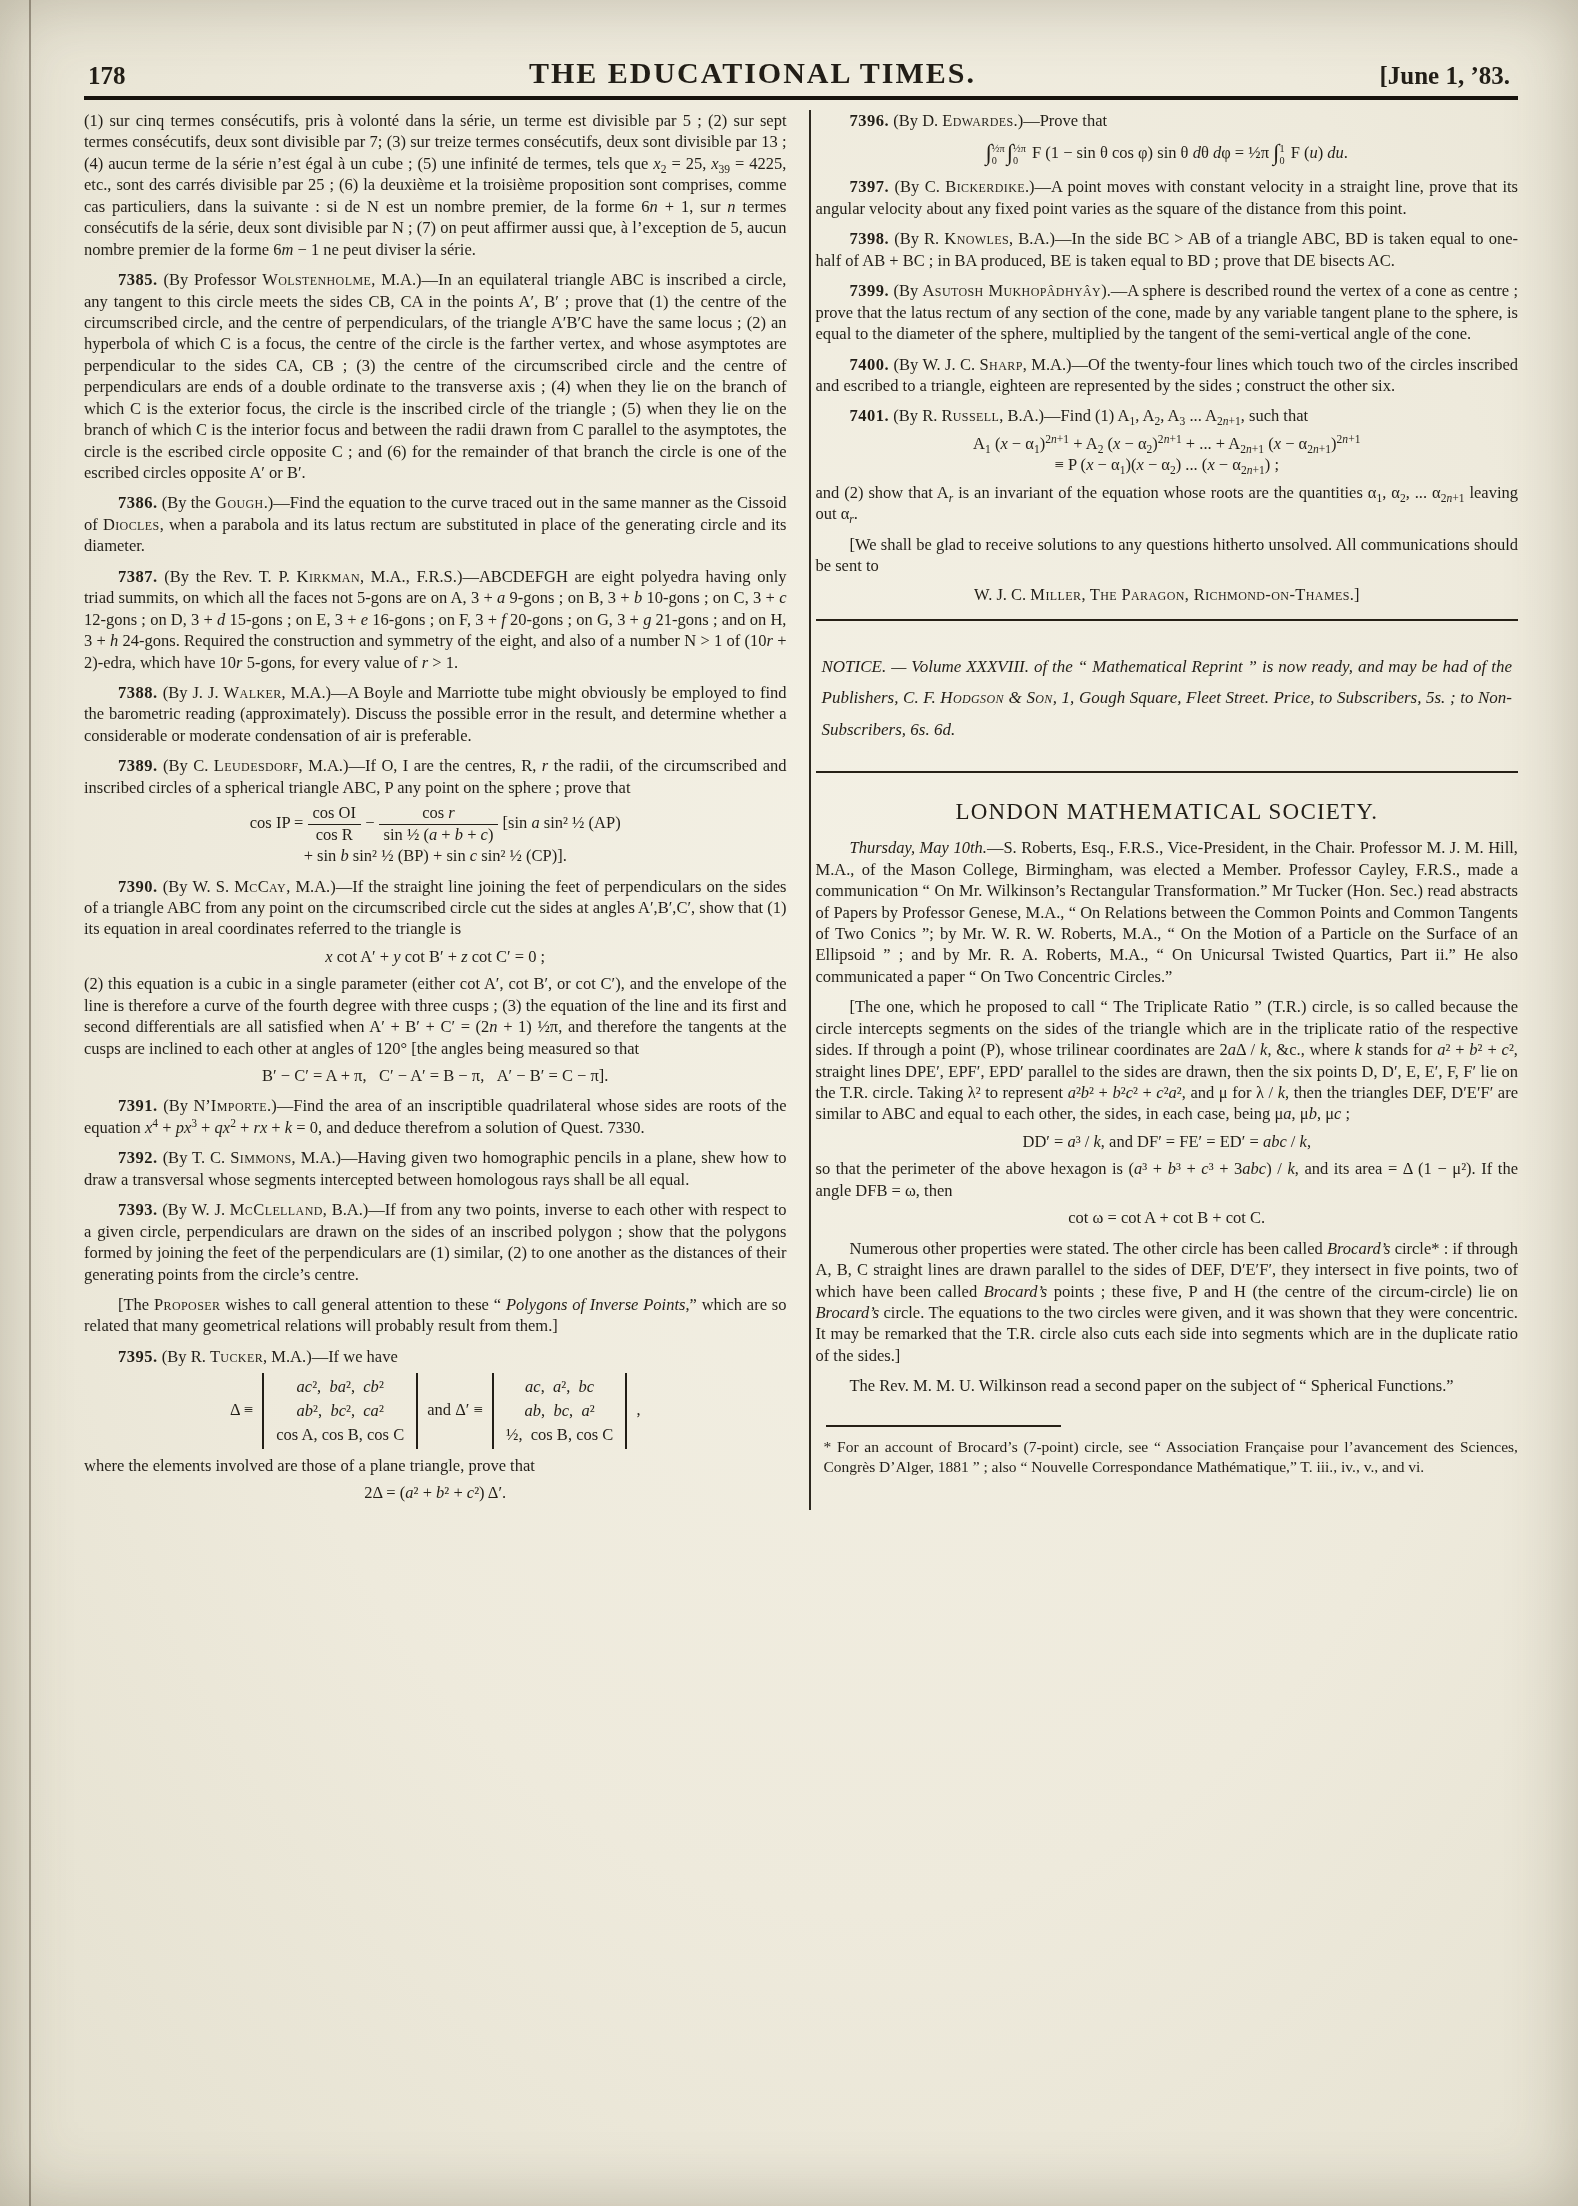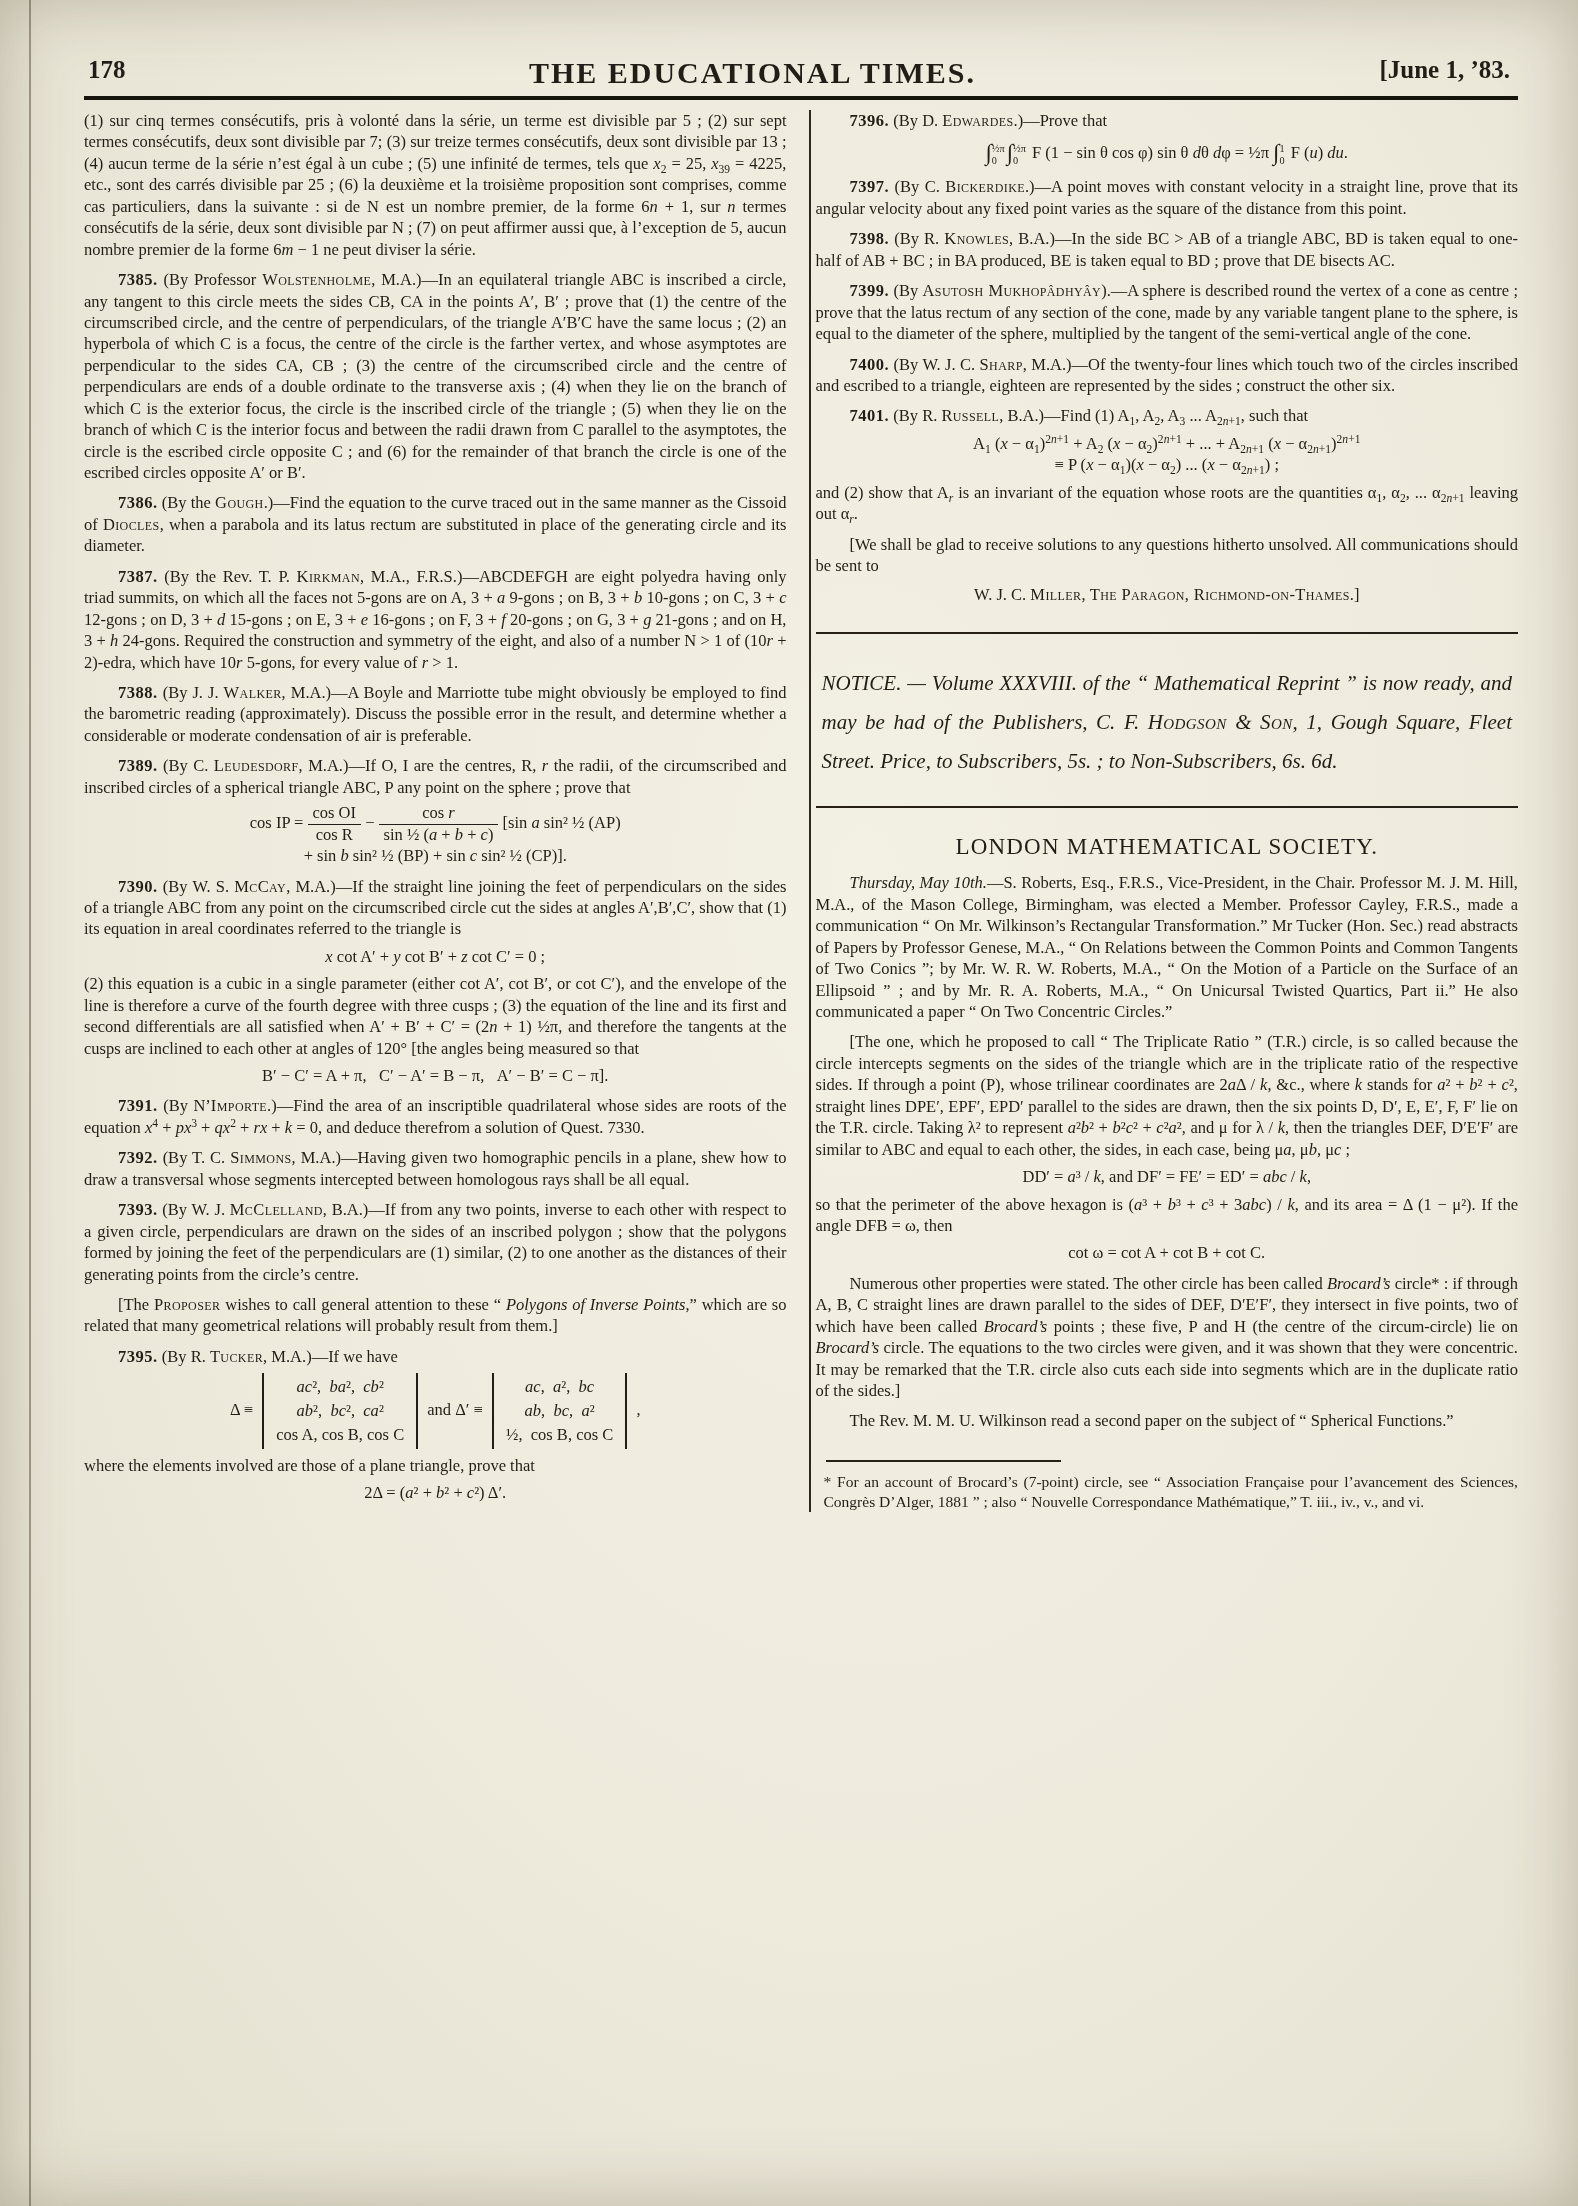--- a/index.html
+++ b/index.html
@@ -11,21 +11,21 @@
     padding:56px 60px 30px 84px;
     background: radial-gradient(ellipse at 55% 40%, #f3f0e4 0%, #eeeadc 55%, #e4e0cf 100%);
     box-shadow: inset 0 0 70px rgba(80,68,48,0.30);
     font-family:"Liberation Serif","DejaVu Serif",serif;
     color:#221e17;
     font-size:16.5px;
     overflow:hidden;
   }
   .margin-line { position:absolute; left:29px; top:0; height:100%; width:2px; background:rgba(74,63,46,0.45); }
 
-  .header { display:flex; justify-content:space-between; align-items:flex-start; padding:0 8px 6px 4px; }
+  .header { display:flex; justify-content:space-between; align-items:flex-end; padding:0 8px 6px 4px; }
   .pagenum, .date { font-size:25px; font-weight:bold; }
   .jtitle { font-size:30px; font-weight:bold; letter-spacing:2px; }
   .head-rule { height:4px; background:#17130d; margin:0 0 10px 0; }
 
   .columns { display:flex; align-items:stretch; }
   .col { flex:1 1 0; min-width:0; }
   .col.left  { padding-right:22px; }
   .col.right { padding-left:5px; }
   .divider { width:2px; background:#2e2920; }
 
@@ -44,22 +44,22 @@
   .frac { display:inline-block; vertical-align:middle; text-align:center; line-height:1.15; }
   .frac .num { display:block; border-bottom:1px solid #221e17; padding:0 5px 1px; }
   .frac .den { display:block; padding:1px 5px 0; }
 
   .det { display:inline-block; vertical-align:middle; border-left:2px solid #221e17; border-right:2px solid #221e17; padding:2px 12px; margin:0 5px; text-align:center; line-height:1.45; }
   .det .r { display:block; }
 
   .big-int { font-size:140%; vertical-align:-2px; }
   .ilim { display:inline-block; vertical-align:middle; font-size:62%; line-height:1.15; text-align:left; margin-right:2px;font-family:Liberation Serif, serif; }
 
-  .notice { margin-top:26px; border-top:2px solid #262016; border-bottom:2px solid #262016;
-            padding:30px 6px 26px 6px; font-style:italic; font-size:21px; line-height:1.85; text-align:justify; }
+  .notice { margin-top:13px; border-top:2px solid #262016; border-bottom:2px solid #262016;
+            padding:30px 6px 26px 6px; font-style:italic; font-size:17px; line-height:1.85; text-align:justify; }
   .society-heading { text-align:center; font-weight:normal; font-size:23px; letter-spacing:1.2px; margin:26px 0 12px 0; }
   .footrule { width:235px; border-top:2px solid #262016; margin:28px 0 10px 10px; }
   .footnote { font-size:15.5px; text-indent:20px;margin-left:8px; }
 </style>
 </head>
 <body>
 
 <div class="sheet">
   <div class="margin-line"></div>
 

